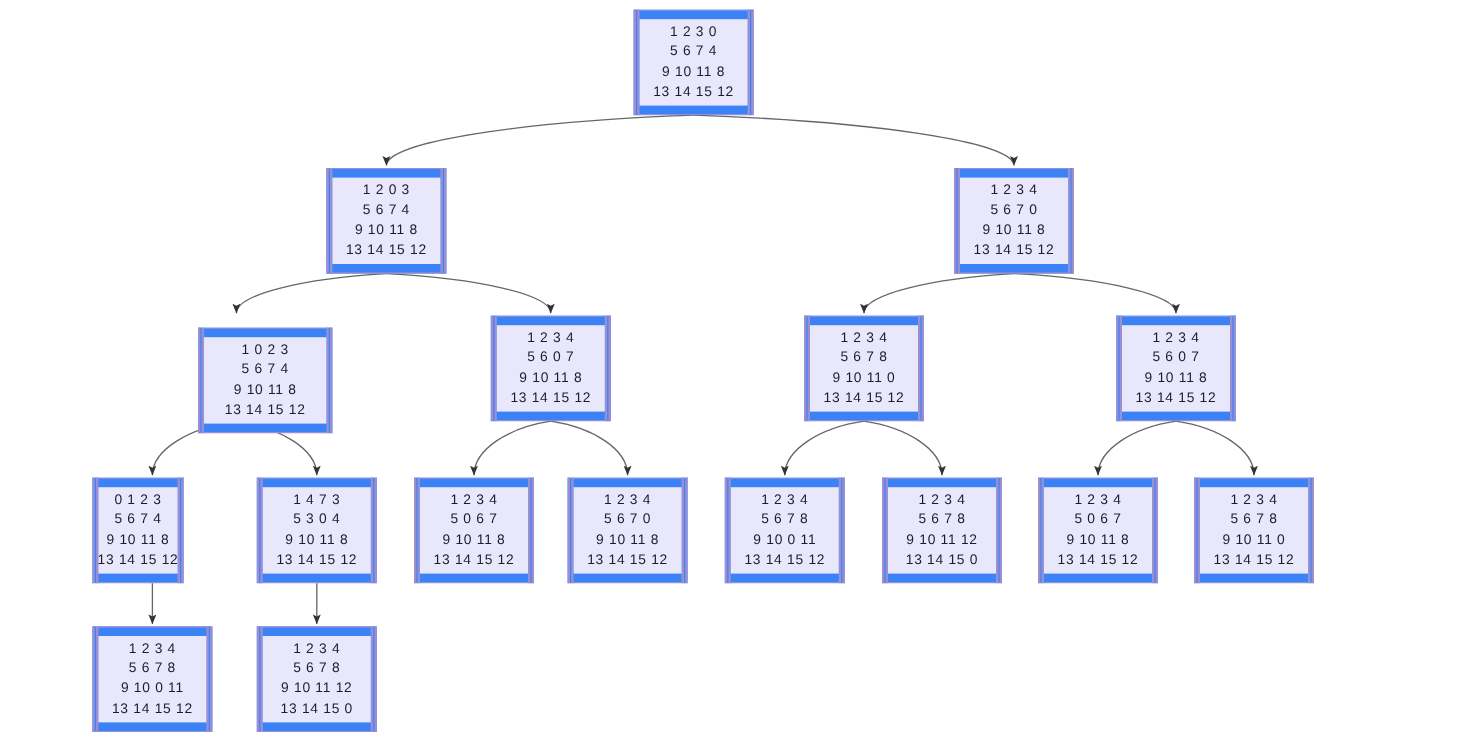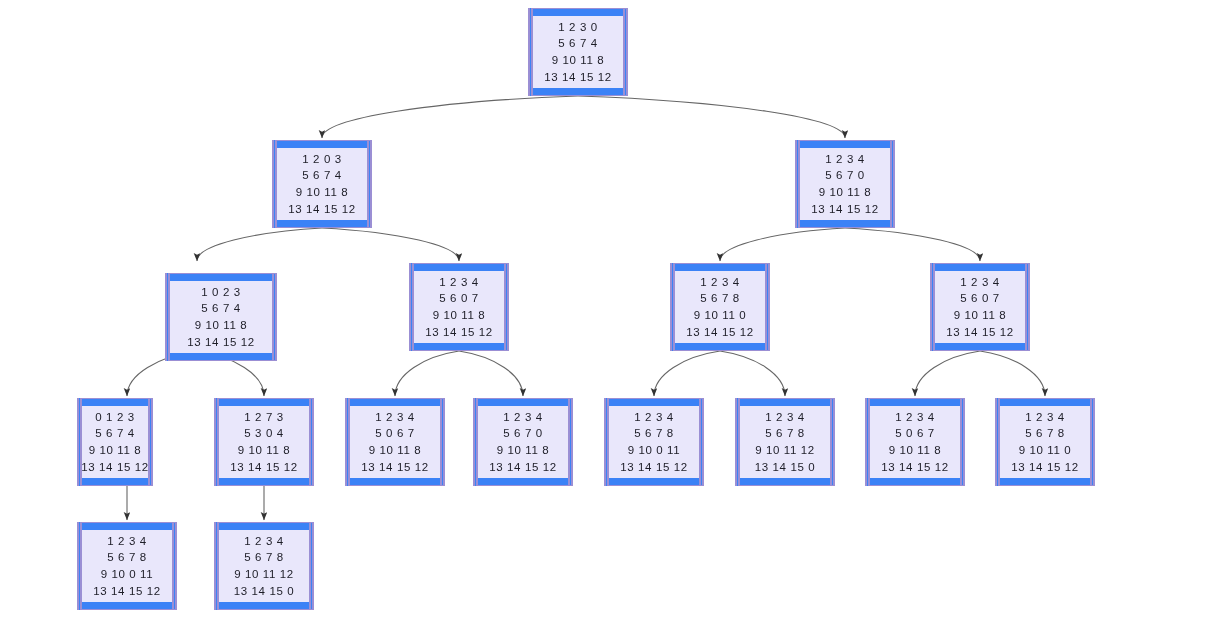--- a/index.html
+++ b/index.html
@@ -143,21 +143,21 @@
       <div class="node" style="left: 77px; top: 398px; width: 76px; height: 88px;">
         <div class="node-inner">
           <div class="row">0 1 2 3</div>
           <div class="row">5 6 7 4</div>
           <div class="row">9 10 11 8</div>
           <div class="row">13 14 15 12</div>
         </div>
       </div>
       <div class="node" style="left: 214px; top: 398px; width: 100px; height: 88px;">
         <div class="node-inner">
-          <div class="row">1 2 7 3</div>
+          <div class="row">1 4 7 3</div>
           <div class="row">5 3 0 4</div>
           <div class="row">9 10 11 8</div>
           <div class="row">13 14 15 12</div>
         </div>
       </div>
       <div class="node" style="left: 345px; top: 398px; width: 100px; height: 88px;">
         <div class="node-inner">
           <div class="row">1 2 3 4</div>
           <div class="row">5 0 6 7</div>
           <div class="row">9 10 11 8</div>

